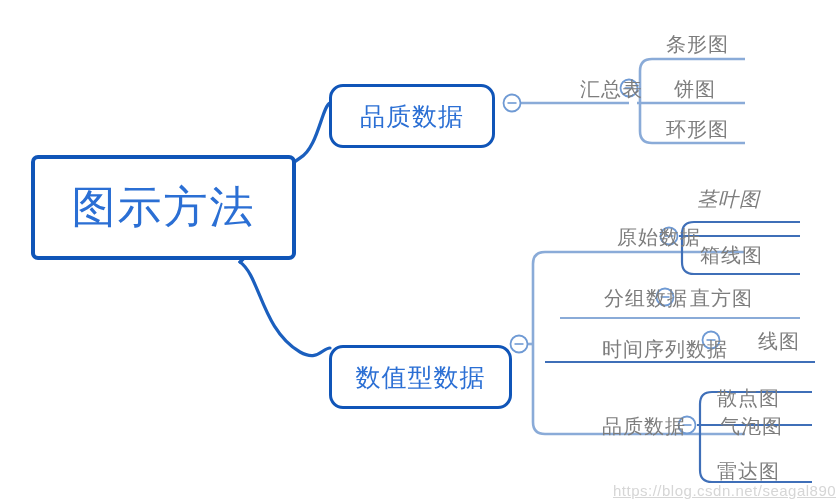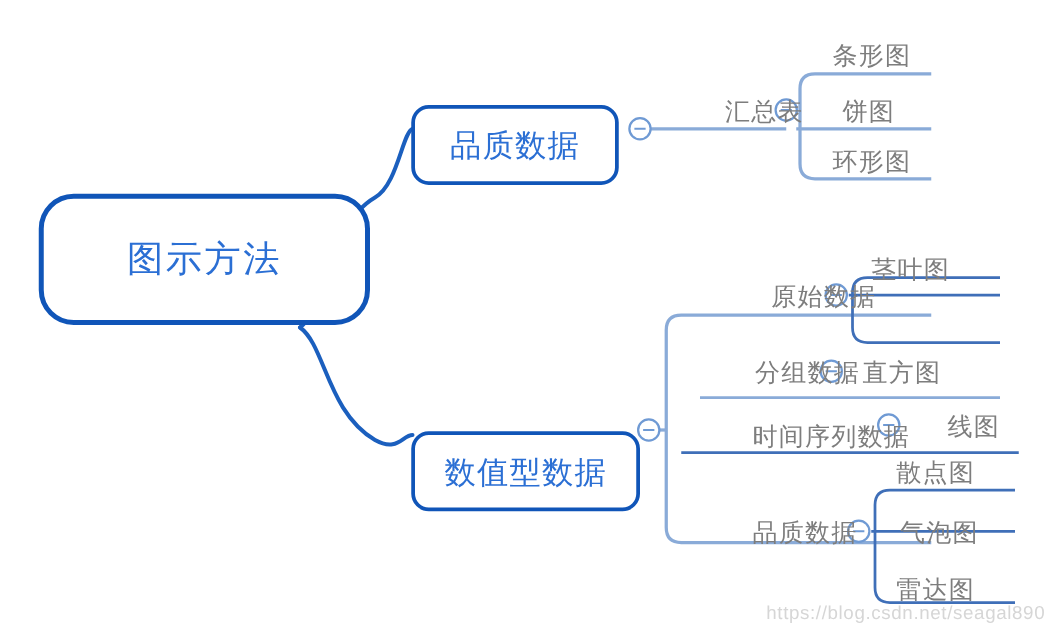--- a/index.html
+++ b/index.html
@@ -31,22 +31,22 @@
     border-radius: 14px;
     background: #ffffff;
     display: flex;
     align-items: center;
     justify-content: center;
     color: #2b6fd4;
     white-space: nowrap;
   }
   .root-box {
     border-width: 4px;
-    border-radius: 28px;
-    font-size: 29px;
+    border-radius: 7px;
+    font-size: 44px;
     letter-spacing: 2px;
   }
   .branch-box {
     font-size: 25px;
     letter-spacing: 1px;
   }
   .text-node {
     position: absolute;
     color: #808080;
     font-size: 20px;
@@ -146,28 +146,29 @@
     <span>数值型数据</span>
   </div>
 
   <div class="text-node sub-label" style="left:539px; top:76px;">汇总表</div>
 
   <div class="text-node leaf-label" style="left:666px; top:31px;">条形图</div>
   <div class="text-node leaf-label" style="left:674px; top:76px;">饼图</div>
   <div class="text-node leaf-label" style="left:666px; top:116px;">环形图</div>
 
   <div class="text-node sub-label" style="left:576px; top:224px;">原始数据</div>
-  <div class="text-node leaf-label" style="left:697px; top:202px;">茎叶图</div>
+  <div class="text-node leaf-label" style="left:697px; top:186px;font-style:italic;">茎叶图</div>
+  <div class="text-node leaf-label" style="left:700px; top:242px;">箱线图</div>
 
   <div class="text-node sub-label" style="left:563px; top:285px;">分组数据</div>
   <div class="text-node leaf-label" style="left:690px; top:285px;">直方图</div>
 
   <div class="text-node sub-label" style="left:561px; top:336px;text-align:center;">时间序列数据</div>
   <div class="text-node leaf-label" style="left:758px; top:328px;">线图</div>
 
   <div class="text-node sub-label" style="left:561px; top:413px;">品质数据</div>
-  <div class="text-node leaf-label" style="left:717px; top:365px;">散点图</div>
+  <div class="text-node leaf-label" style="left:717px; top:385px;">散点图</div>
   <div class="text-node leaf-label" style="left:717px; top:458px;">雷达图</div>
   <div class="text-node leaf-label" style="left:720px; top:413px;">气泡图</div>
 
-  <div class="watermark" style="left:613px; top:482px;">https://blog.csdn.net/seagal890</div>
+  <div class="watermark" style="left:613px; top:482px;text-decoration:underline;">https://blog.csdn.net/seagal890</div>
 
 </div>
 
 </body></html>

